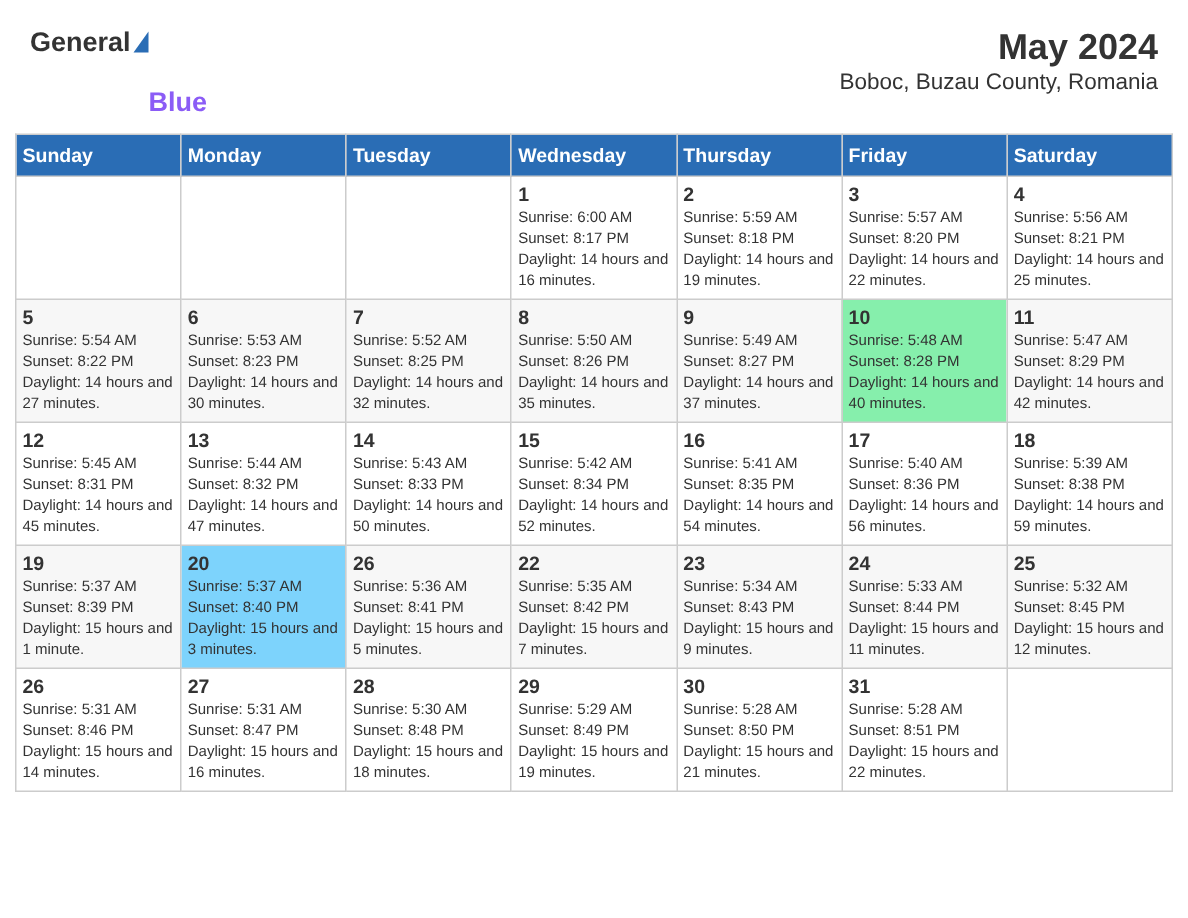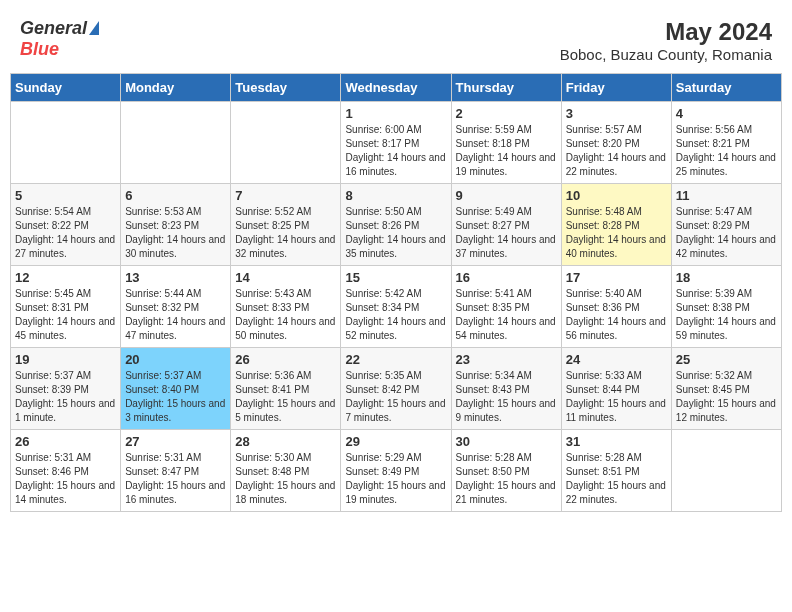--- a/index.html
+++ b/index.html
@@ -11,37 +11,37 @@
       padding: 10px;
     }
     .header {
       display: flex;
       justify-content: space-between;
       align-items: flex-start;
       padding: 8px 10px 4px 10px;
     }
     .logo {
       display: flex;
-      flex-direction: column;
+      flex-direction: row;
       align-items: flex-start;
-      font-style: italic;
     }
     .logo-text {
       display: flex;
       align-items: center;
     }
     .logo-general {
       font-size: 18px;
       font-weight: bold;
       color: #333;
     }
     .logo-blue {
       font-size: 18px;
       font-weight: bold;
-      color: #ef4444;
+      color: #8b5cf6;
+      margin-top: 40px;
     }
     .logo-triangle {
       width: 0;
       height: 0;
       border-left: 10px solid transparent;
       border-bottom: 14px solid #2a6db5;
       margin-left: 2px;
       margin-bottom: 2px;
     }
     .title-section {
@@ -180,21 +180,21 @@
           <div class="day-info" style="white-space: pre-line;">Sunrise: 5:50 AM
 Sunset: 8:26 PM
 Daylight: 14 hours and 35 minutes.</div>
         </td>
         <td style="background-color: rgb(247, 247, 247);">
           <div class="day-number">9</div>
           <div class="day-info" style="white-space: pre-line;">Sunrise: 5:49 AM
 Sunset: 8:27 PM
 Daylight: 14 hours and 37 minutes.</div>
         </td>
-        <td style="background-color: #fef9c3;">
+        <td style="background-color: #86efac;">
           <div class="day-number">10</div>
           <div class="day-info" style="white-space: pre-line;">Sunrise: 5:48 AM
 Sunset: 8:28 PM
 Daylight: 14 hours and 40 minutes.</div>
         </td>
         <td style="background-color: rgb(247, 247, 247);">
           <div class="day-number">11</div>
           <div class="day-info" style="white-space: pre-line;">Sunrise: 5:47 AM
 Sunset: 8:29 PM
 Daylight: 14 hours and 42 minutes.</div>

